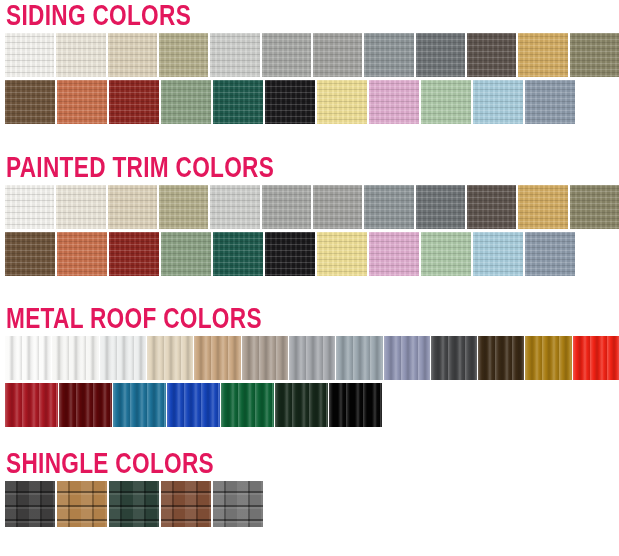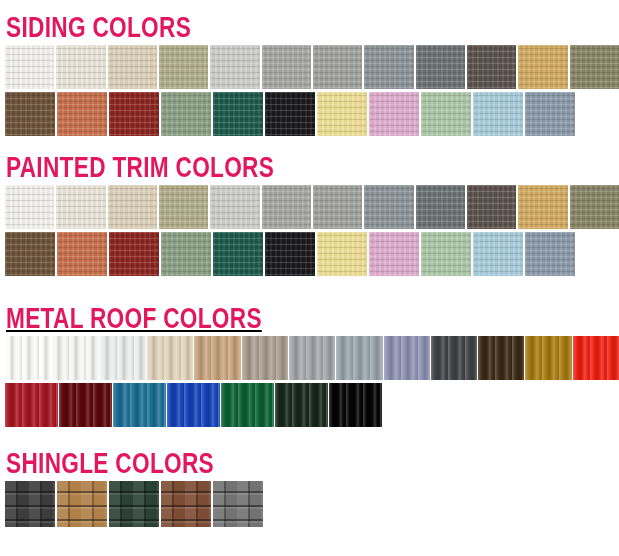--- a/index.html
+++ b/index.html
@@ -133,21 +133,21 @@
         rgba(0,0,0,0.00) 24px
       );
     pointer-events: none;
   }
 </style>
 </head>
 <body>
 
 <div class="page">
   <div id="sections-root">
-      <div class="section" style="top: 12px;">
+      <div class="section" style="top: 0px;">
         <h2 class="section-title" style="color: rgb(227, 23, 92);">SIDING COLORS</h2>
         <div class="swatch-row row-siding">
           <div class="swatch" title="bright-white" style="background-color: rgb(243, 242, 238);"></div>
           <div class="swatch" title="antique-cream" style="background-color: rgb(235, 230, 218);"></div>
           <div class="swatch" title="sandstone-beige" style="background-color: rgb(221, 210, 186);"></div>
           <div class="swatch" title="khaki-sage" style="background-color: rgb(180, 175, 140);"></div>
           <div class="swatch" title="light-silver-grey" style="background-color: rgb(207, 208, 205);"></div>
           <div class="swatch" title="pewter-grey" style="background-color: rgb(168, 169, 166);"></div>
           <div class="swatch" title="stone-grey" style="background-color: rgb(163, 163, 160);"></div>
           <div class="swatch" title="slate-grey" style="background-color: rgb(142, 150, 153);"></div>
@@ -193,21 +193,21 @@
           <div class="swatch" title="sage-green" style="background-color: rgb(139, 161, 132);"></div>
           <div class="swatch" title="hunter-green" style="background-color: rgb(30, 90, 77);"></div>
           <div class="swatch" title="black" style="background-color: rgb(26, 25, 27);"></div>
           <div class="swatch" title="butter-yellow" style="background-color: rgb(239, 223, 150);"></div>
           <div class="swatch" title="blush-pink" style="background-color: rgb(224, 174, 208);"></div>
           <div class="swatch" title="mint-green" style="background-color: rgb(174, 201, 169);"></div>
           <div class="swatch" title="sky-blue" style="background-color: rgb(169, 206, 221);"></div>
           <div class="swatch" title="blue-grey" style="background-color: rgb(141, 155, 171);"></div>
         </div>
       </div>
-      <div class="section" style="top: 303px; text-decoration: underline;">
+      <div class="section" style="top: 303px;">
         <h2 class="section-title" style="color: rgb(227, 23, 92);">METAL ROOF COLORS</h2>
         <div class="swatch-row row-metal">
           <div class="swatch" title="polar-white" style="background-color: rgb(251, 251, 250);"></div>
           <div class="swatch" title="bright-white" style="background-color: rgb(246, 246, 244);"></div>
           <div class="swatch" title="pearl-grey-white" style="background-color: rgb(236, 238, 238);"></div>
           <div class="swatch" title="almond-cream" style="background-color: rgb(226, 213, 189);"></div>
           <div class="swatch" title="light-tan" style="background-color: rgb(201, 165, 127);"></div>
           <div class="swatch" title="taupe" style="background-color: rgb(171, 158, 146);"></div>
           <div class="swatch" title="ash-grey" style="background-color: rgb(164, 167, 172);"></div>
           <div class="swatch" title="slate-blue-grey" style="background-color: rgb(154, 166, 174);"></div>

